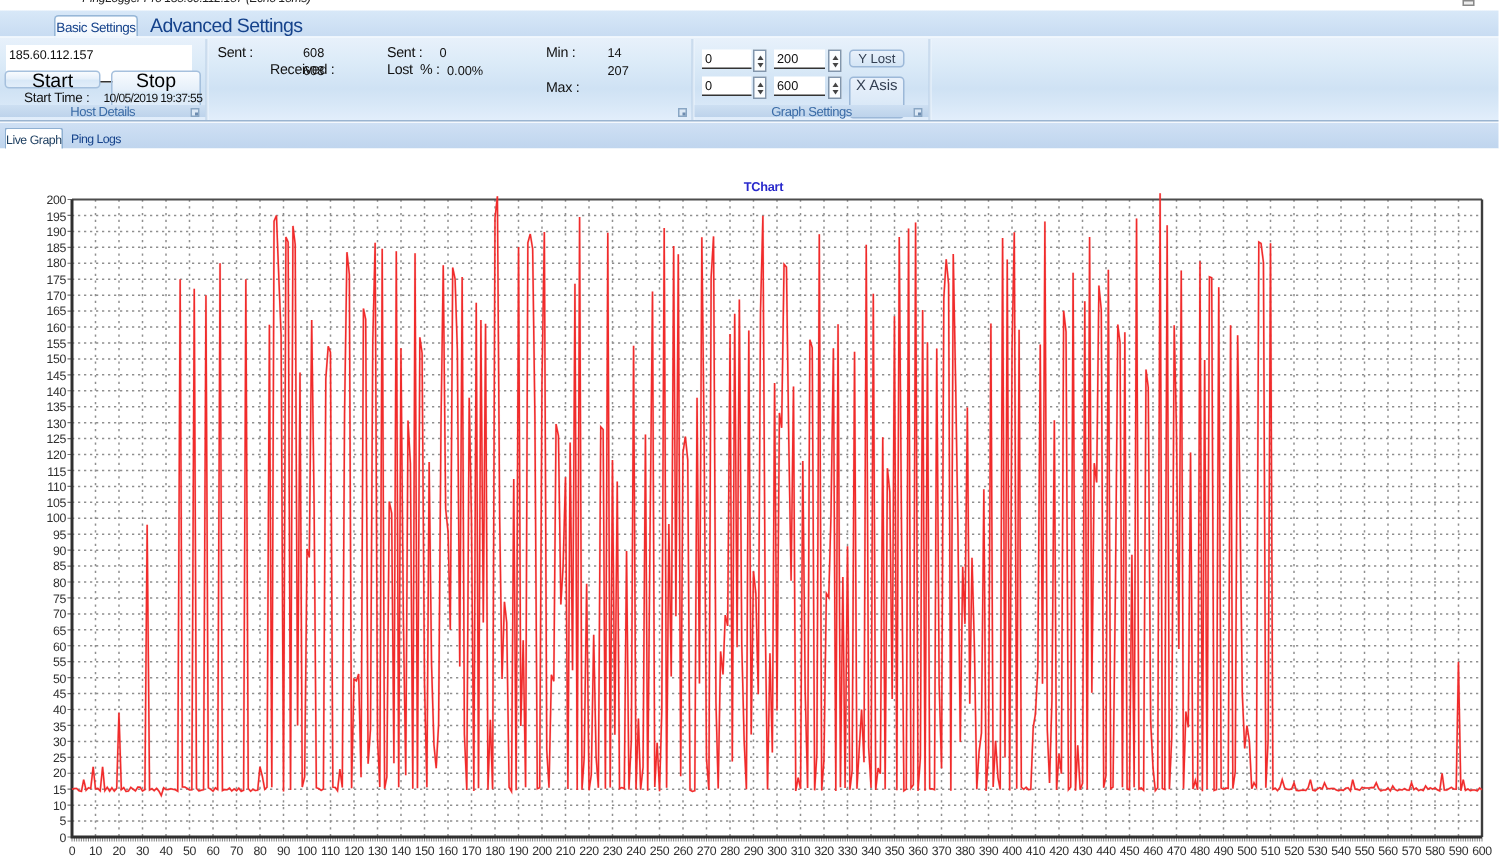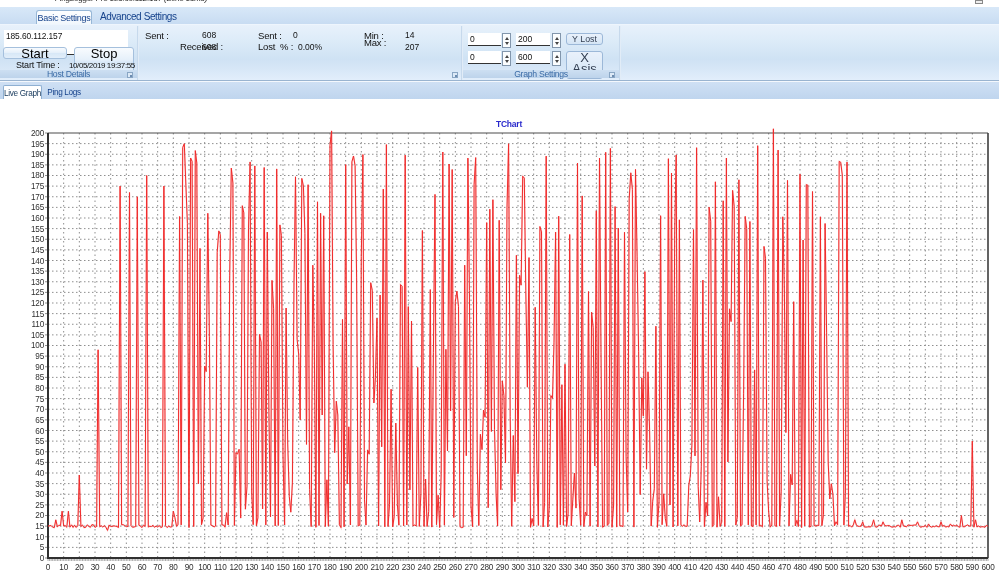--- a/index.html
+++ b/index.html
@@ -7,21 +7,21 @@
 .titlebar { left:0; top:0; width:999px; height:7px; background:#fff; overflow:hidden; }
 .titletext { position:absolute; left:0; top:-6px; width:262px; text-align:center;
   font-size:8px; font-style:italic; color:#222; white-space:nowrap; letter-spacing:-0.2px; line-height:9px; }
 .tabstrip { left:0; top:7px; width:999px; height:17px;
   background:linear-gradient(#d8e8f8,#c8dcf2); }
 .tabactive { position:absolute; left:36px; top:2.5px; width:56px; height:15px;
   background:linear-gradient(#fdfeff,#f0f6fc); border:1px solid #97b7d7; border-bottom:none;
   border-radius:3px 3px 0 0; color:#15428b; font-size:9px; letter-spacing:-0.3px;
   text-align:center; line-height:15px; }
 .tabinactive { position:absolute; left:100px; top:2px; width:70px; height:16px;
-  color:#15428b; font-size:10px; letter-spacing:-0.4px; text-align:left; line-height:16px; white-space:nowrap; }
+  color:#15428b; font-size:13px; letter-spacing:-0.4px; text-align:left; line-height:16px; white-space:nowrap; }
 .ribbon { left:0; top:24px; width:999px; height:56px;
   background:linear-gradient(#e8f1fb 0%,#dcebf8 30%,#cfe2f4 62%,#d7e7f7 80%,#e2eefb 100%);
   border-top:1px solid #eef5fd; }
 .gsep { position:absolute; top:1px; width:2px; height:54px;
   background:linear-gradient(90deg,#b9cfe6,#eff6fd); }
 .gband { position:absolute; top:45px; height:8px; background:linear-gradient(#cddff2,#bdd3eb);
   color:#3a6ba6; font-size:8.7px; letter-spacing:-0.3px; text-align:center; line-height:8.5px; }
 .glauncher { position:absolute; top:46.5px; width:6px; height:6px; border:1px solid #89a6c4;
   background:#dce9f6; }
 .glauncher:after { content:""; position:absolute; right:0; bottom:0; width:2px; height:2px;
@@ -72,21 +72,21 @@
   <div class="lbl" style="left:145px; top:4.5px;">Sent :</div>
   <div class="val" style="left:202px; top:5px;">608</div>
   <div class="lbl" style="left:258px; top:4.5px;">Sent :</div>
   <div class="val" style="left:293px; top:5px;">0</div>
   <div class="lbl" style="left:364px; top:4.5px;">Min :</div>
   <div class="val" style="left:405px; top:5px;">14</div>
   <div class="lbl" style="left:145px; top:16px;padding-left:35px;">Received :</div>
   <div class="val" style="left:202px; top:16.5px;">608</div>
   <div class="lbl" style="left:258px; top:16px;">Lost&nbsp; % :</div>
   <div class="val" style="left:298px; top:16.5px;">0.00%</div>
-  <div class="lbl" style="left:364px; top:12px;">Max :</div>
+  <div class="lbl" style="left:364px; top:28px;">Max :</div>
   <div class="val" style="left:405px; top:16.5px;">207</div>
   <div class="glauncher" style="left:452px;"></div>
   <div class="gsep" style="left:461px;"></div>
 
   <div class="ipt" style="left:468px; top:8px; width:33px; height:13px; line-height:12px;">0</div>
   <div class="spin" style="left:502px; top:8px;">
       <i class="up"></i>
       <i class="dn"></i>
     </div>
   <div class="ipt" style="left:516px; top:8px; width:34px; height:13px; line-height:12px;">200</div>
@@ -98,21 +98,21 @@
   <div class="ipt" style="left:468px; top:26px; width:33px; height:13px; line-height:12px;">0</div>
   <div class="spin" style="left:502px; top:26px;">
       <i class="up"></i>
       <i class="dn"></i>
     </div>
   <div class="ipt" style="left:516px; top:26px; width:34px; height:13px; line-height:12px;">600</div>
   <div class="spin" style="left:552px; top:26px;">
       <i class="up"></i>
       <i class="dn"></i>
     </div>
-  <div class="btn" style="left:566px; top:26px; width:37px; height:28px; line-height:11px; font-size:13px; color:#333f52; background:linear-gradient(#e9f1fb,#d4e5f5); border-color:#9cb8d8;">X Asis</div>
+  <div class="btn" style="left:566px; top:26px; width:37px; height:28px; line-height:11px; font-size:10px; color:#333f52; background:linear-gradient(#e9f1fb,#d4e5f5); border-color:#9cb8d8;">X Asis</div>
   <div class="gband" style="left:463px; width:156px;">Graph Settings</div>
   <div class="glauncher" style="left:609px;"></div>
   <div class="gsep" style="left:619px;"></div>
 </div>
 <div class="abs sep2"></div>
 <div class="abs pagetabs">
   <div class="ptab-on">Live Graph</div>
   <div class="ptab-off">Ping Logs</div>
 </div>
 <div class="abs chartbg"></div>

